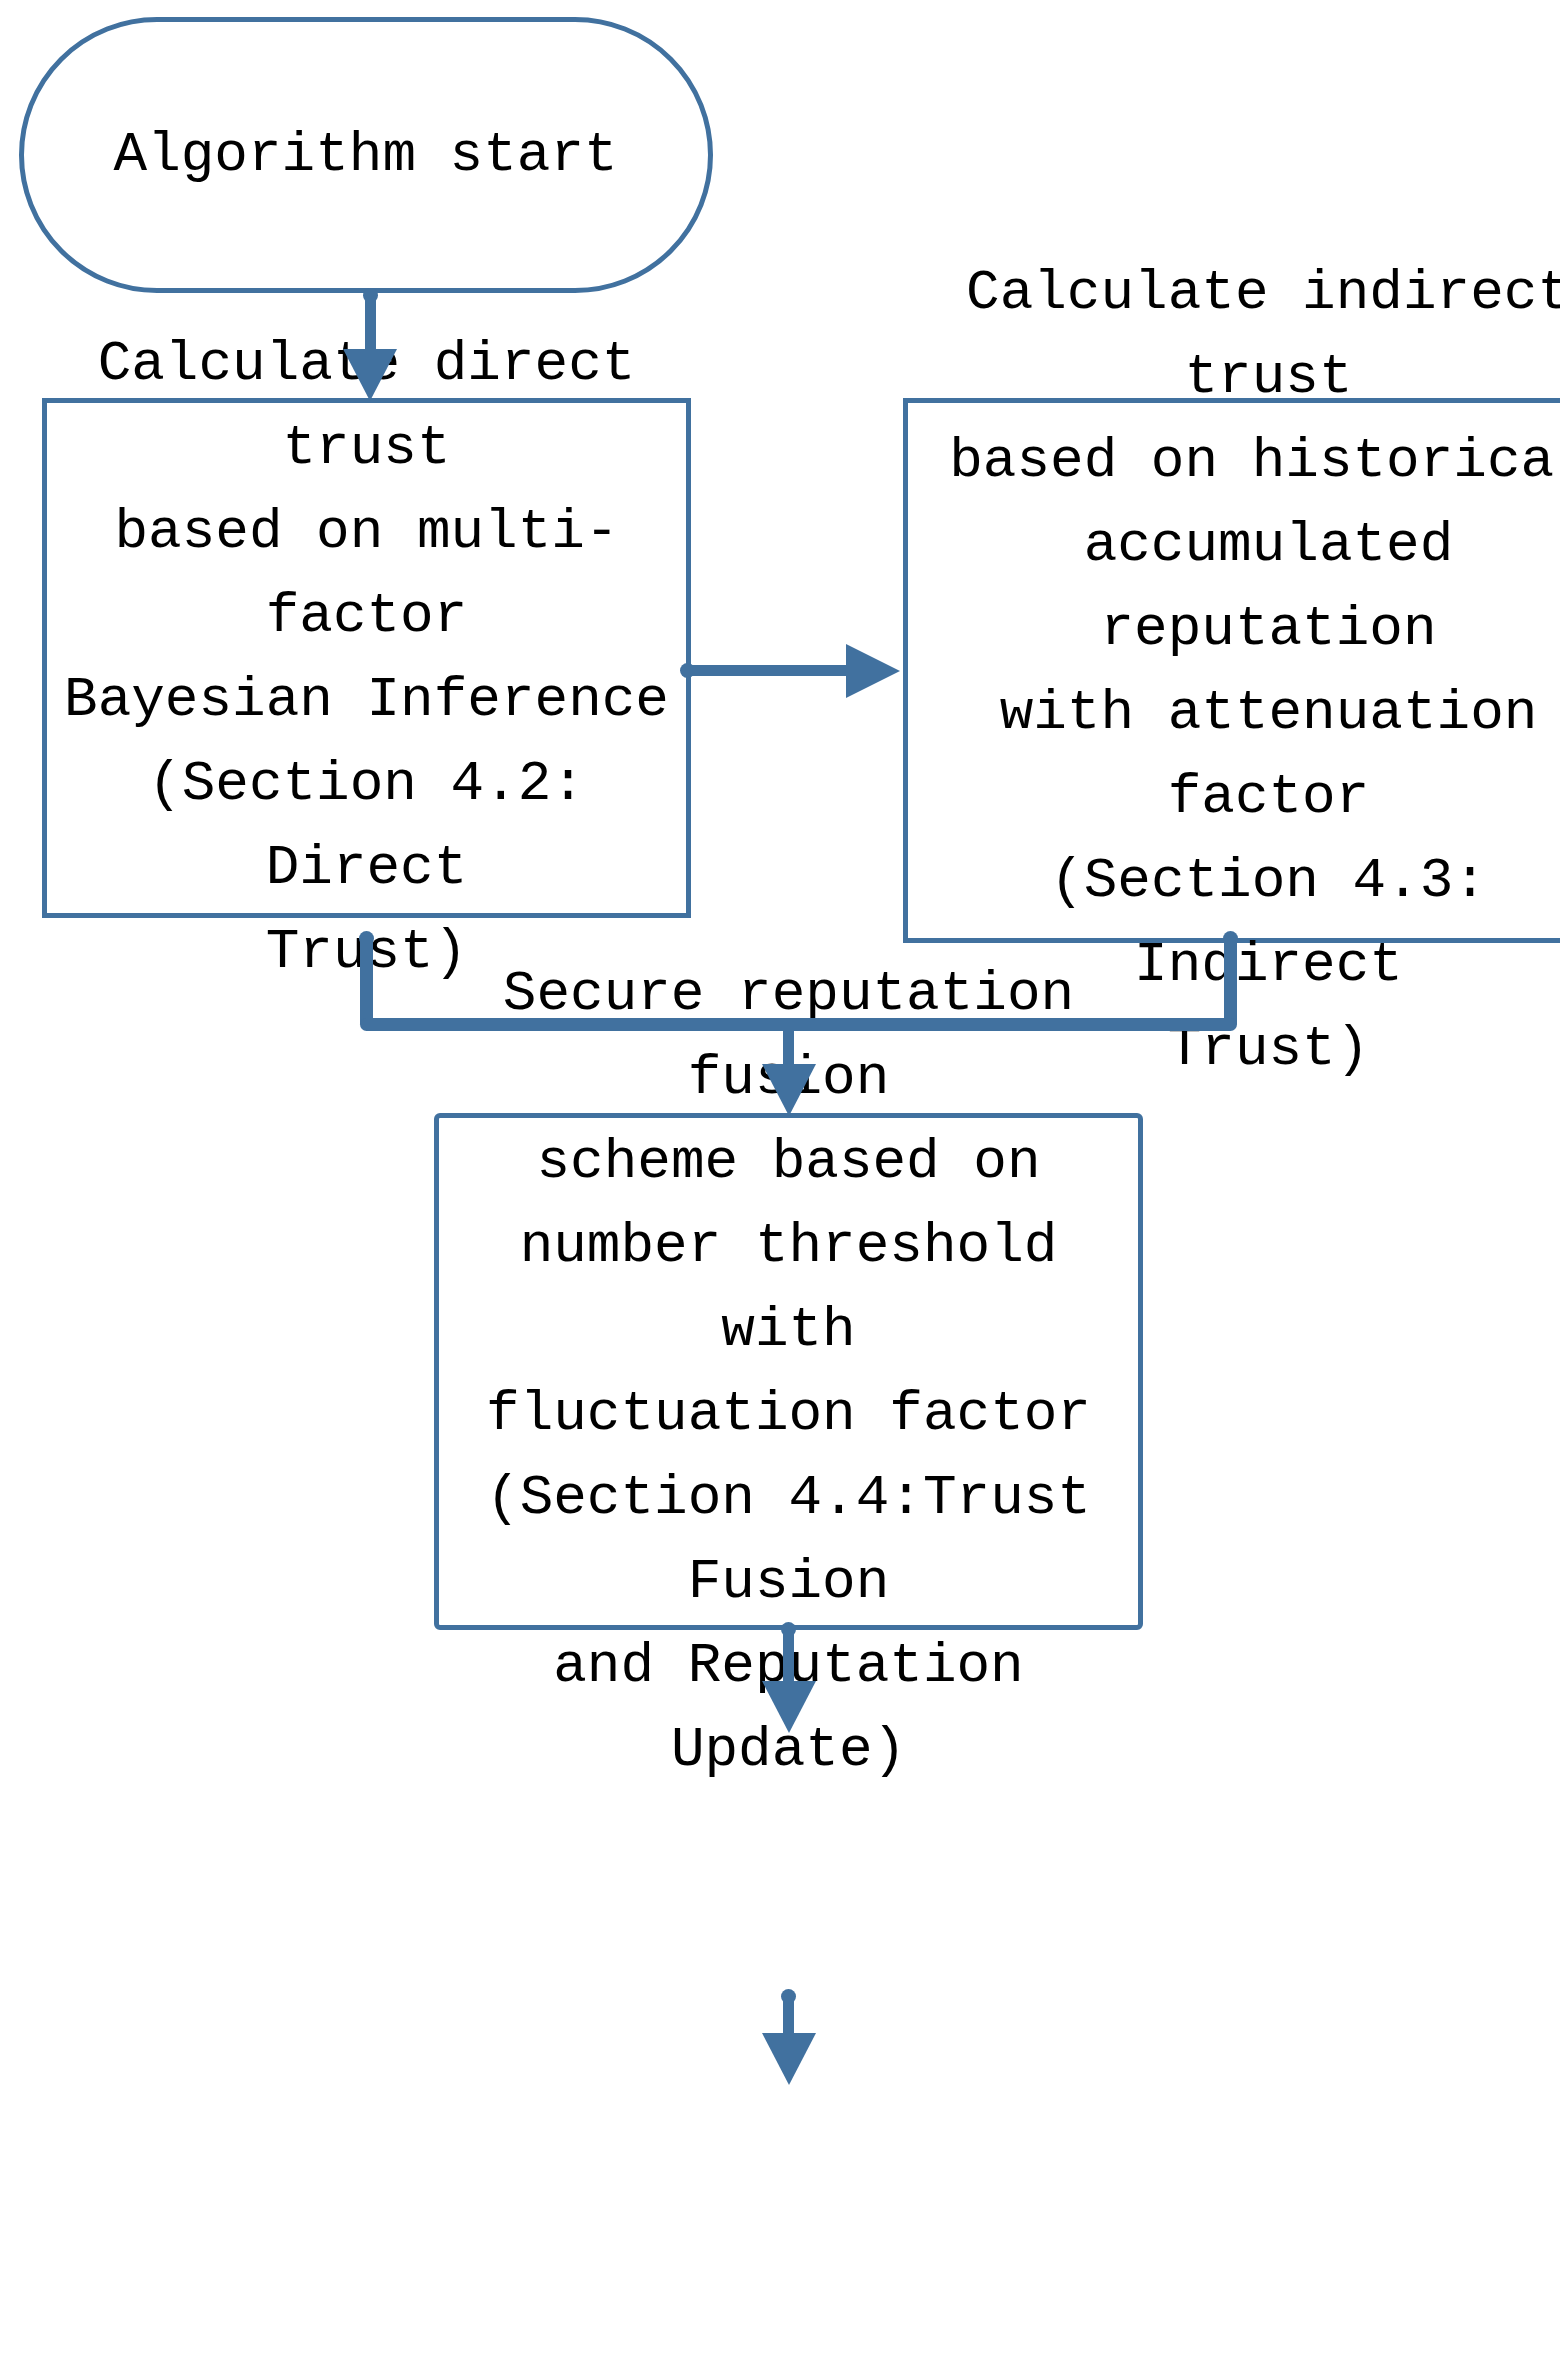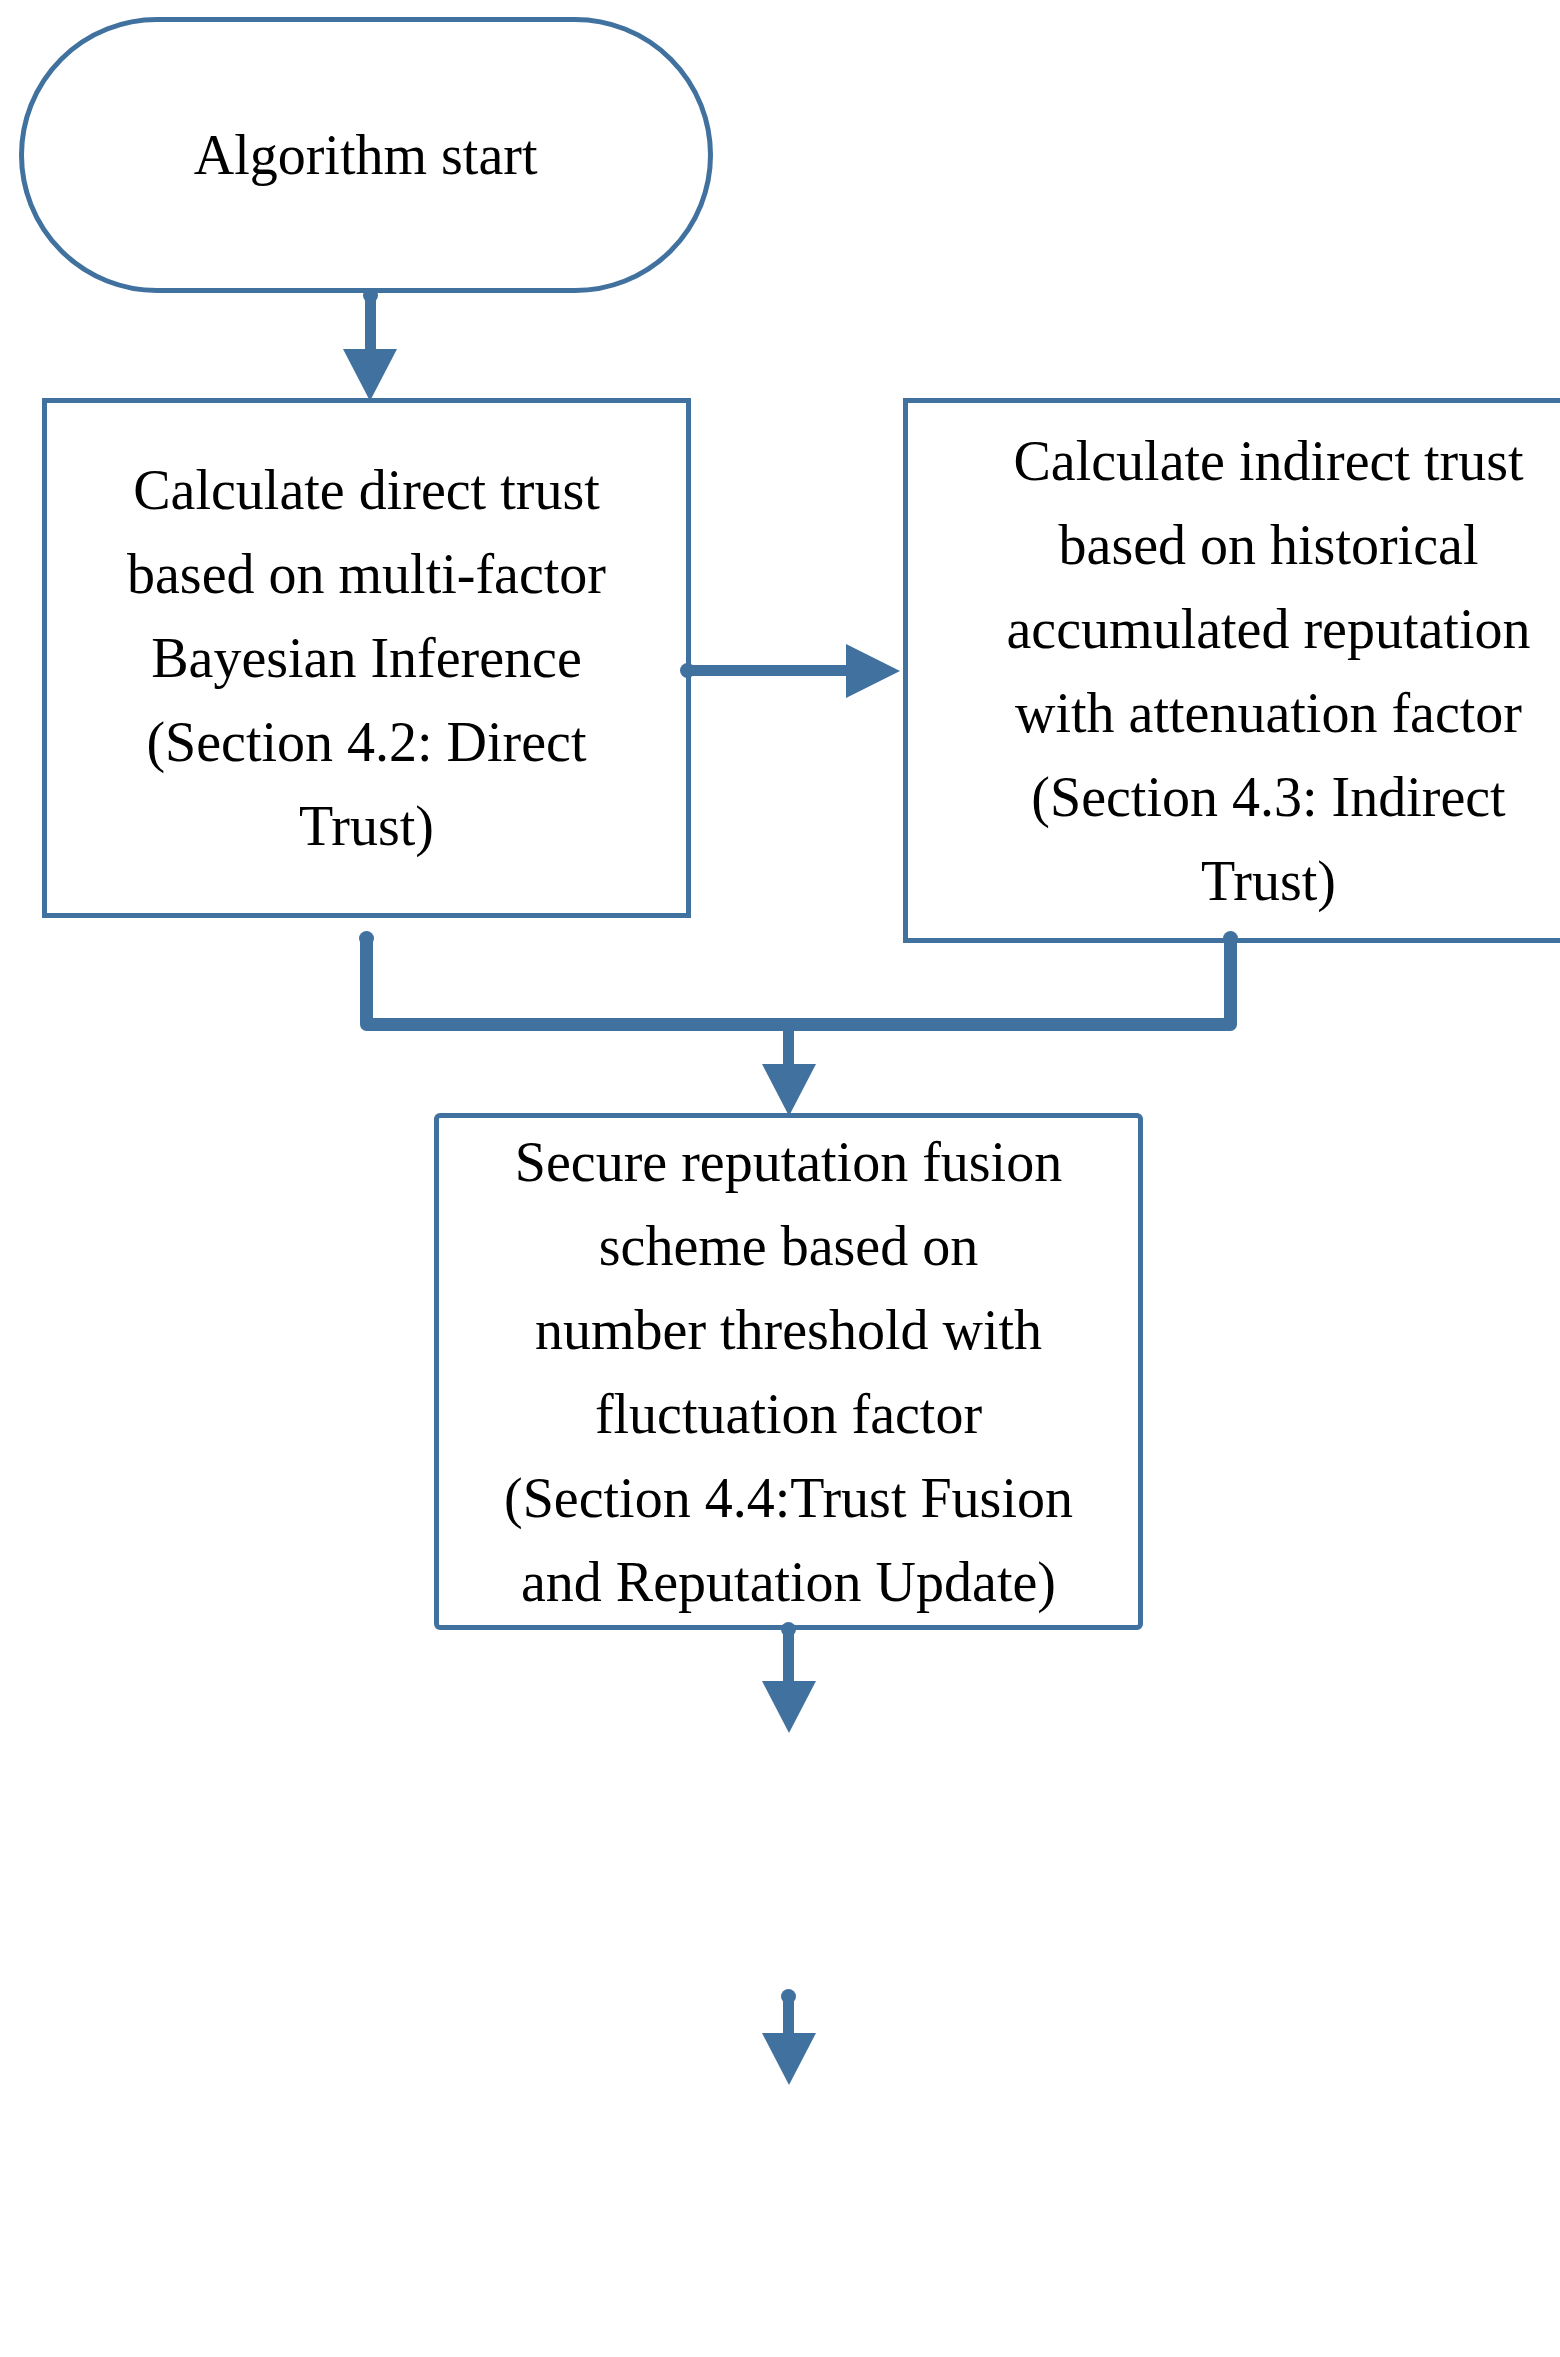--- a/index.html
+++ b/index.html
@@ -23,20 +23,21 @@
     border:5.6px solid var(--line);
     background:var(--bg);
     color:var(--text);
     display:flex;
     align-items:center;
     justify-content:center;
     text-align:center;
     font-size:56px;
     line-height:1.5;
     white-space:pre-line;
+    font-family:Liberation Mono, monospace;
   }
   .terminator{border-radius:139px;}
   #node-start    {left:18.6px;   top:16.7px;   width:694px; height:276px;}
   #node-direct   {left:42px;   top:398px;  width:649px; height:520px;}
   #node-indirect {left:903px;  top:398px;  width:731px; height:545px;}
   #node-fusion   {left:434px;  top:1113px; width:709px; height:517px;border-radius:6px;}
   #node-consensus{left:434px;  top:1735px; width:709px; height:260px;}
   #node-end      {left:430px;  top:2078px; width:722px; height:267px; border-radius:116px;}
 
   

